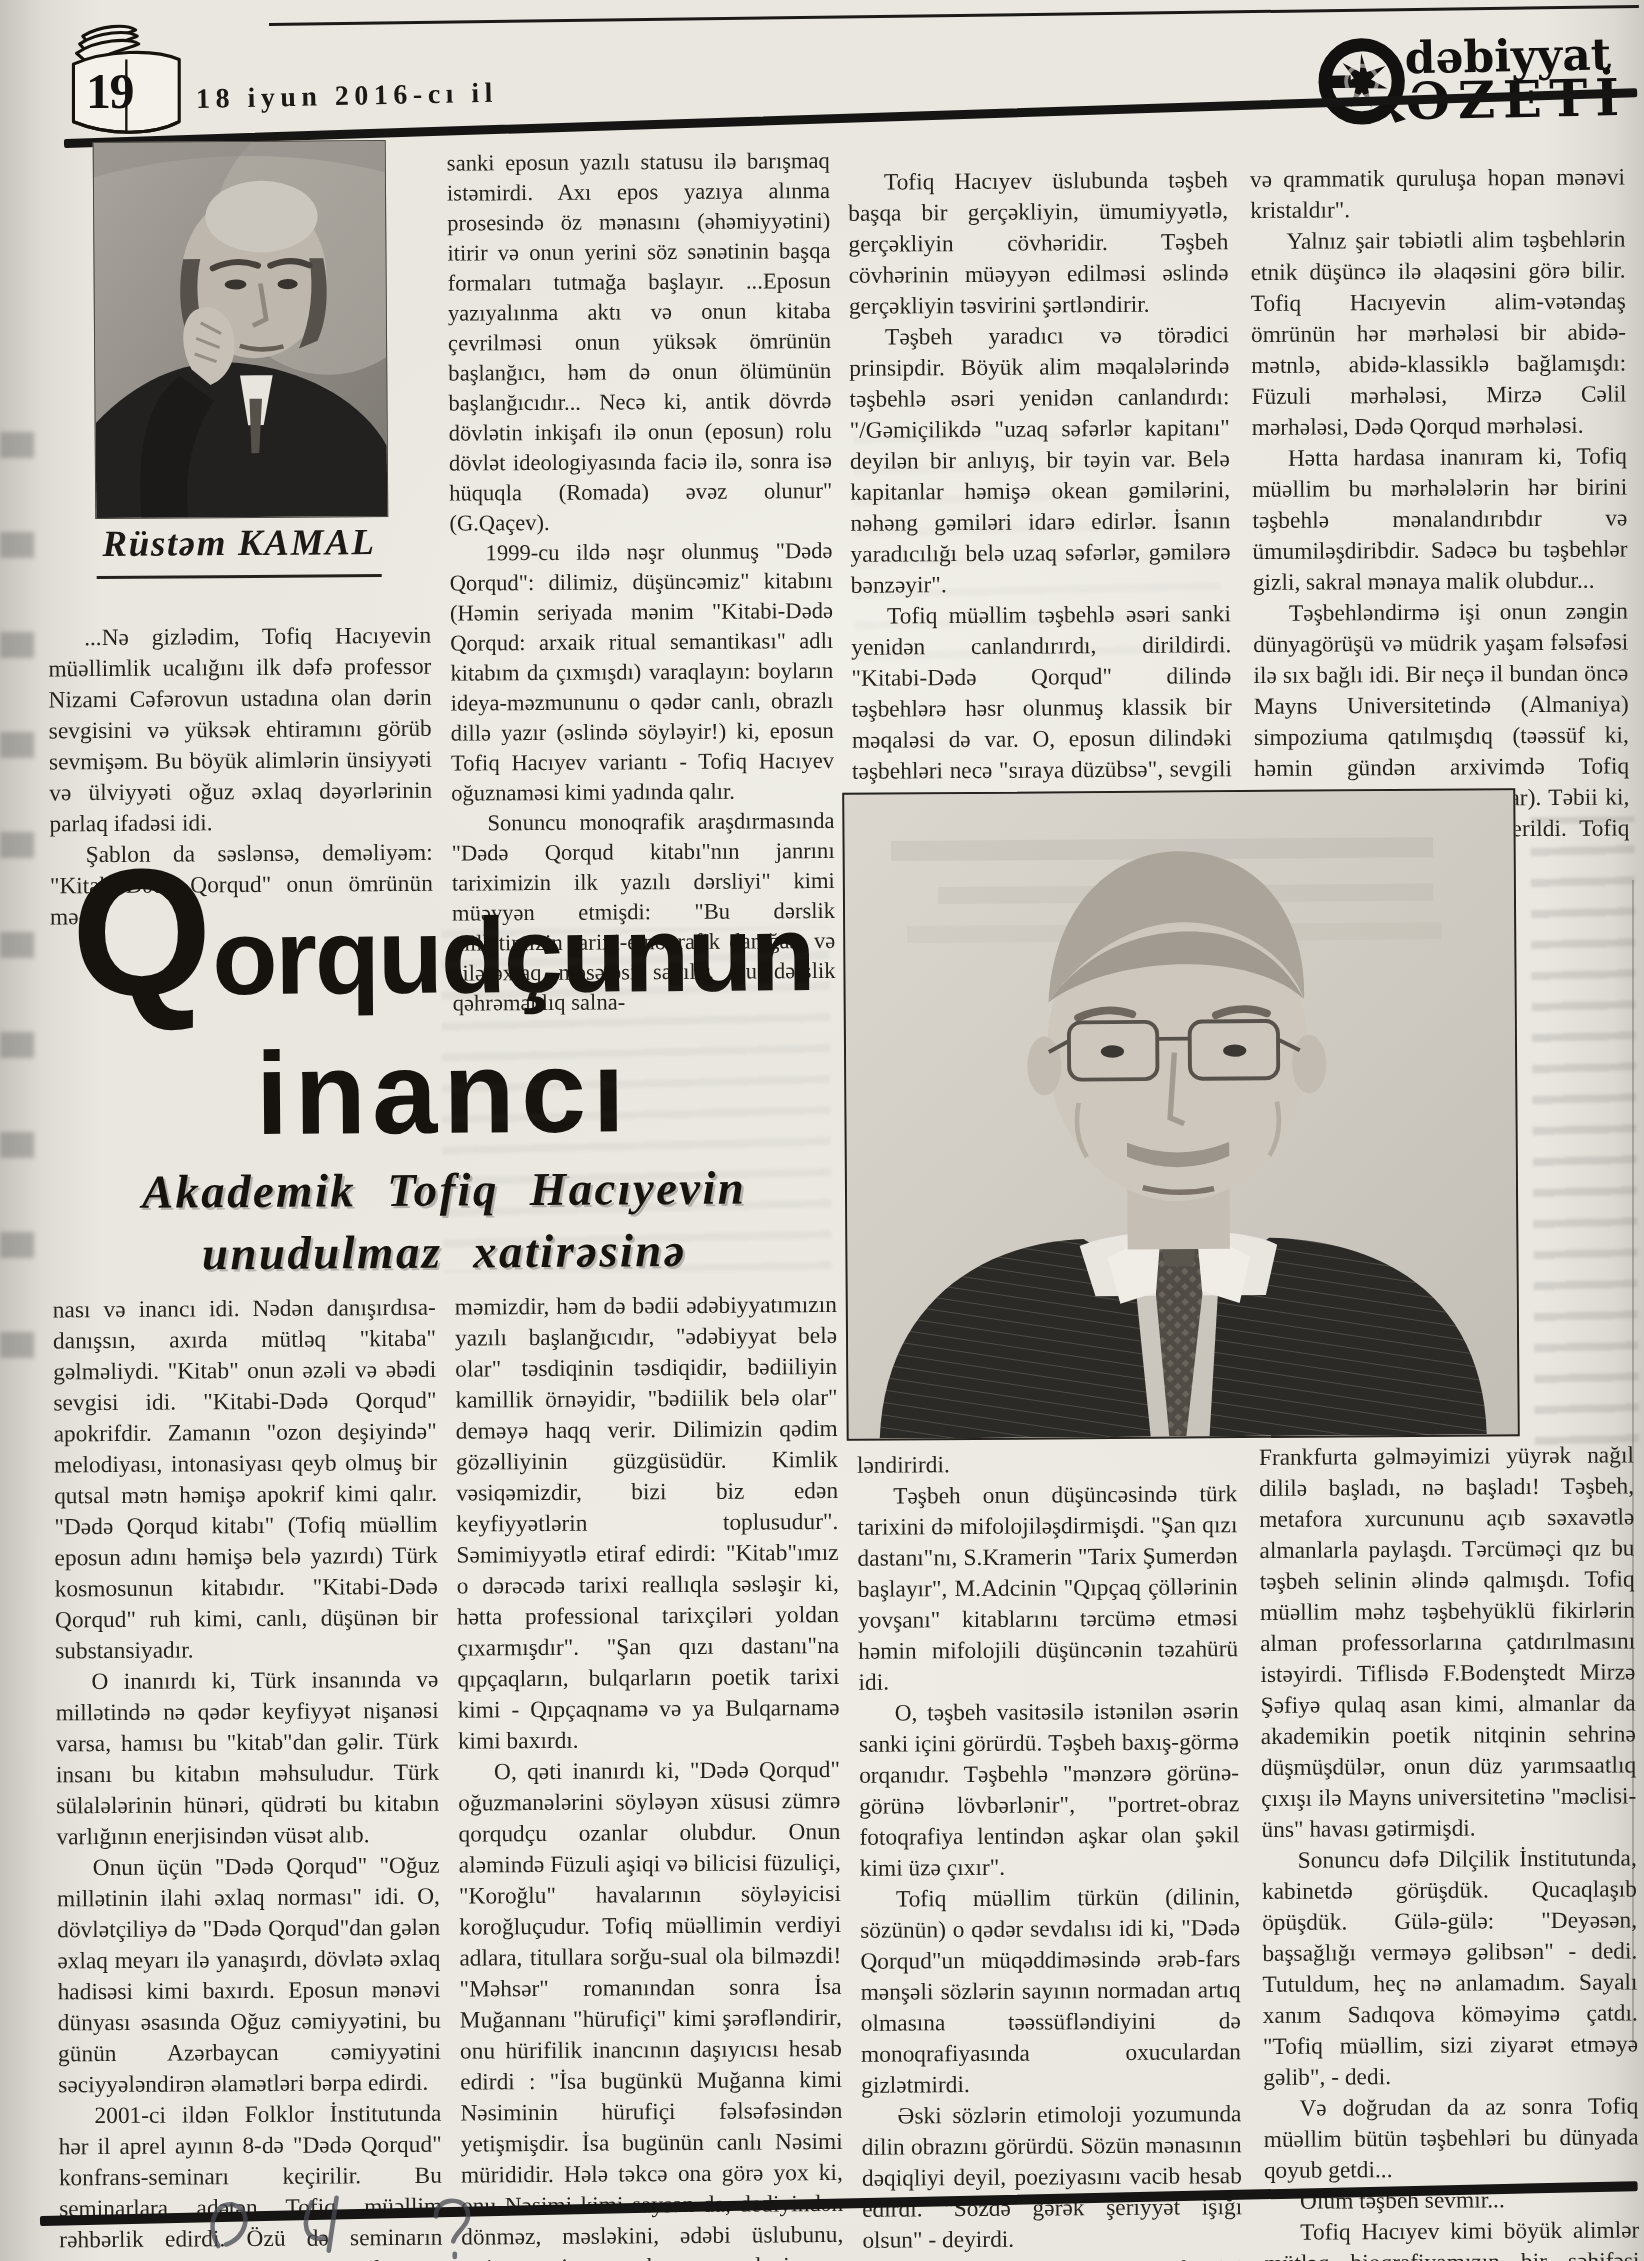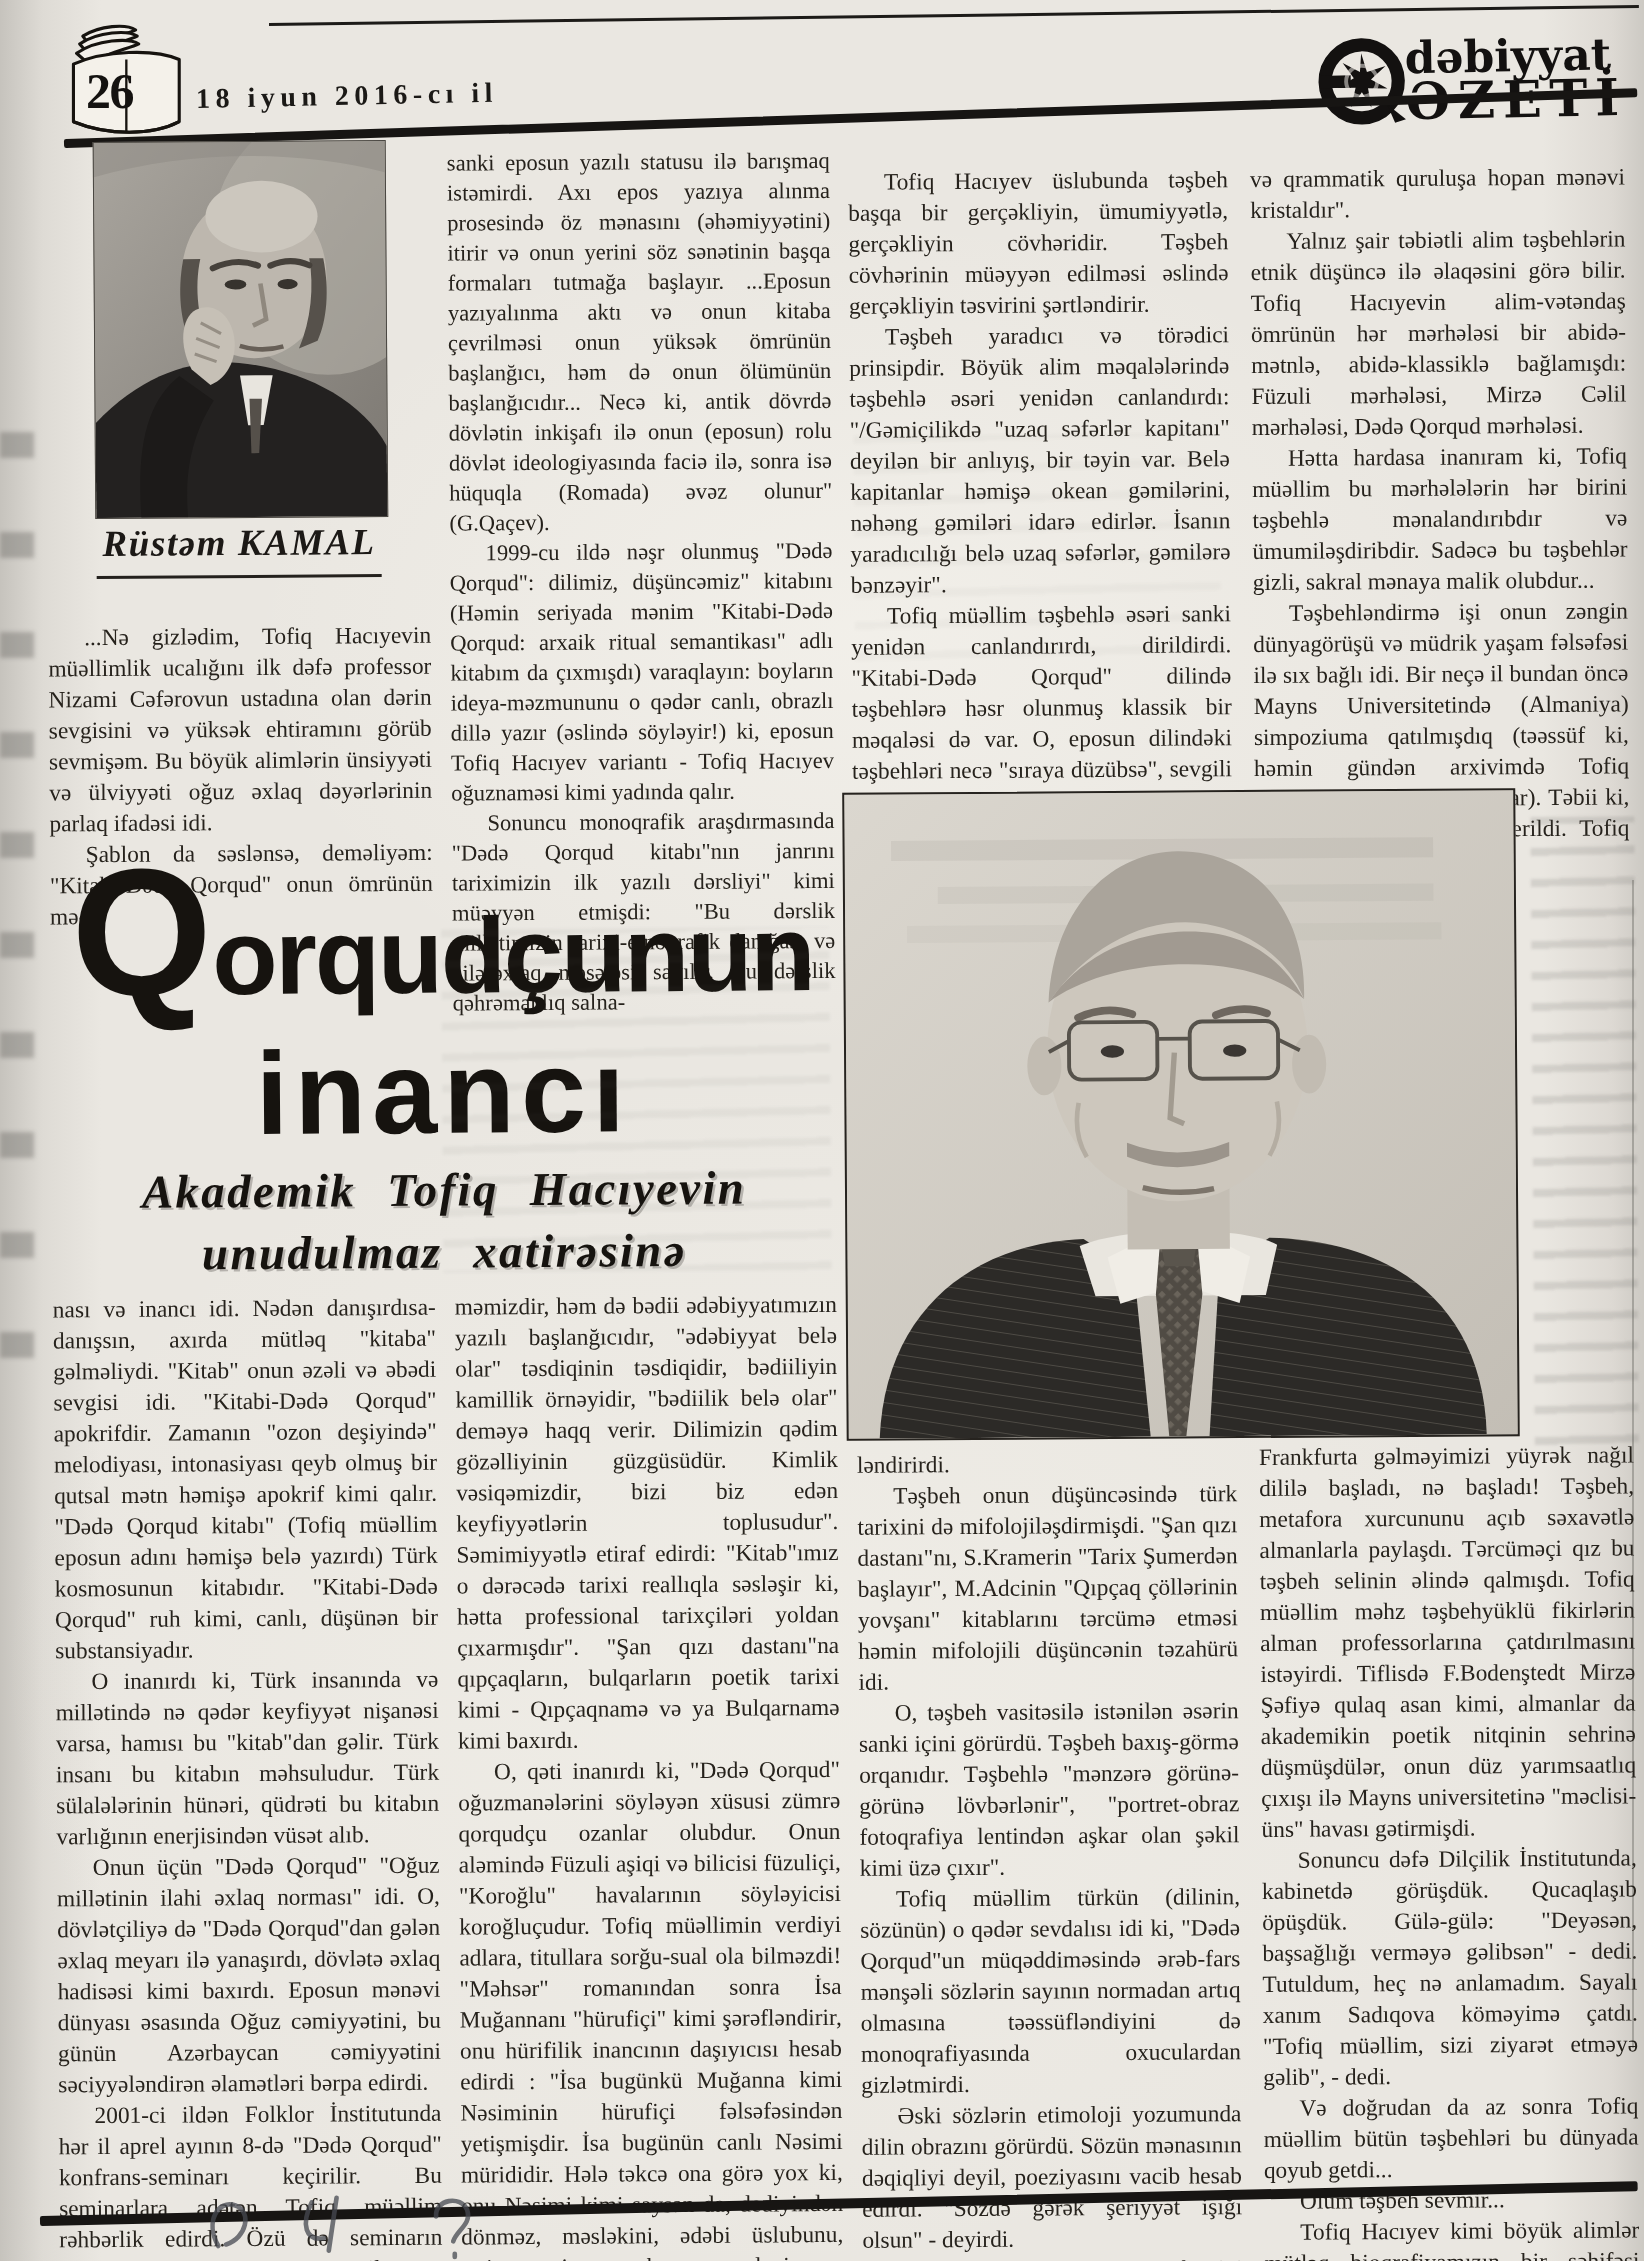--- a/index.html
+++ b/index.html
@@ -86,21 +86,21 @@
     <svg width="140" height="117" viewBox="0 0 180 150">
       <g fill="none" stroke="#16130f" stroke-width="4" stroke-linejoin="round">
         <path d="M28 18 C50 4 84 2 96 10 C84 16 58 20 40 34 Z" fill="#f2efe9"></path>
         <path d="M24 28 C48 12 86 10 98 18 C86 24 58 30 38 44 Z" fill="#f2efe9"></path>
         <path d="M20 40 C46 22 88 20 100 28 C88 34 56 40 36 54 Z" fill="#f2efe9"></path>
         <path d="M16 54 L16 128 C60 146 118 146 152 128 L152 48 C120 34 56 36 16 54 Z" fill="#f4f1ea"></path>
         <path d="M16 128 C60 146 118 146 152 128"></path>
         <path d="M84 48 L84 140" stroke-width="3"></path>
       </g>
     </svg>
-    <span class="pagenum">26</span>
+    <span class="pagenum">19</span>
   </div>
 
   <span class="date">18 iyun 2016-cı il</span>
 
   <div class="masthead">
     <svg class="mast-emblem" viewBox="0 0 126 126">
       <circle cx="60" cy="62" r="47" fill="none" stroke="#131110" stroke-width="17"></circle>
       <rect x="6" y="54" width="40" height="16" fill="#131110"></rect>
       <g fill="#131110">
         <polygon points="60,26 67,50 91,43 72,60 93,72 68,71 72,96 60,76 46,95 52,70 28,70 50,58 36,38 58,50"></polygon>

